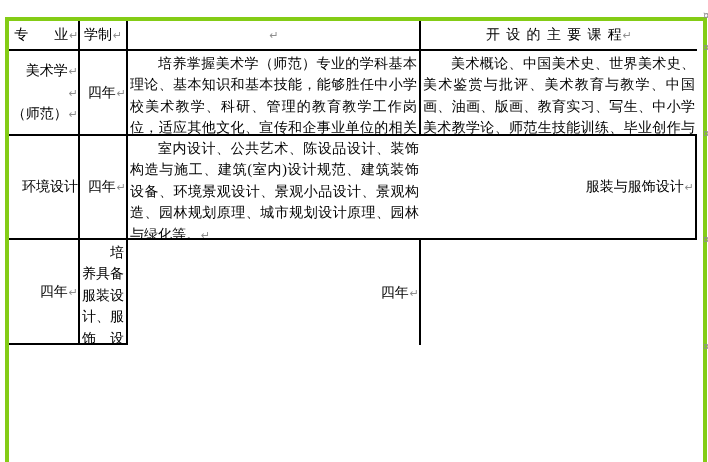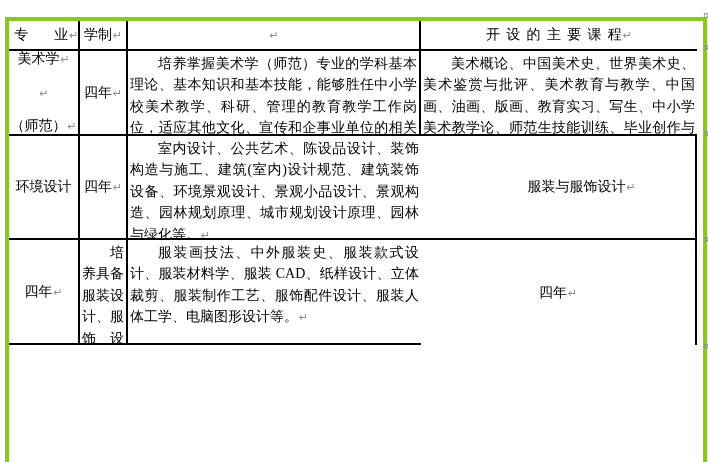--- a/index.html
+++ b/index.html
@@ -18,21 +18,21 @@
     grid-template-columns:71px 48px 293px 276px;
     grid-template-rows:30px 85px 104px 105px 116px;
     background:#fff;
   }
   .cell{box-sizing:border-box;overflow:hidden;font-size:14px;line-height:21.4px;}
   .br{border-right:2px solid #000;}
   .bb{border-bottom:2px solid #000;}
   
   .hc{display:flex;align-items:center;justify-content:center;white-space:nowrap;}
   
-  .vc{display:flex;flex-direction:column;align-items:center;justify-content:center;text-align:center;gap:12px;}
+  .vc{display:flex;flex-direction:column;align-items:flex-end;justify-content:center;text-align:center;}
   .vc div{white-space:nowrap;}
   .vc .wrapname{white-space:normal;padding:0 1px;margin-left:47px;}
   
   .txt{padding:2px 2px 0 2px;}
   .txt p{margin:0;text-indent:28px;text-align:justify;}
   
   .sp2 {letter-spacing:1.85em;margin-right:-1.85em;text-indent:0.4em;}
   .sp06{letter-spacing:0.57em;margin-right:-0.57em;}
   .sp05{letter-spacing:0.45em;margin-right:-0.45em;}
   
@@ -105,23 +105,20 @@
 
     <div class="cell vc br bb">
       <div class="wrapname"><span>服装与服饰设计</span><span class="pm">↵</span></div>
     </div>
     <div class="cell vc br bb">
       <div><span>四年</span><span class="pm">↵</span></div>
     </div>
     <div class="cell txt br bb">
       <p><span>培养具备服装设计、服饰设计、服装商品展示陈列等理论知识和实践能力，能在服装生产和销售企业、服装研究单位、服装行业管理部门等从事服装产品设计、开发及服装理论研究等方面工作的高级专门人才。</span><span class="pm">↵</span></p>
     </div>
-    <div class="cell txt bb">
-      <p><span>服装画技法、中外服装史、服装款式设计、服装材料学、服装 CAD、纸样设计、立体裁剪、服装制作工艺、服饰配件设计、服装人体工学、电脑图形设计等。</span><span class="pm">↵</span></p>
-    </div>
 
     <div class="cell vc br">
       <div><span>四年</span><span class="pm">↵</span></div>
     </div>
 
   </div>
 
   <span class="rowmark" style="top:11px">¤</span>
   <span class="rowmark" style="top:43px">¤</span>
   <span class="rowmark" style="top:129px">¤</span>

